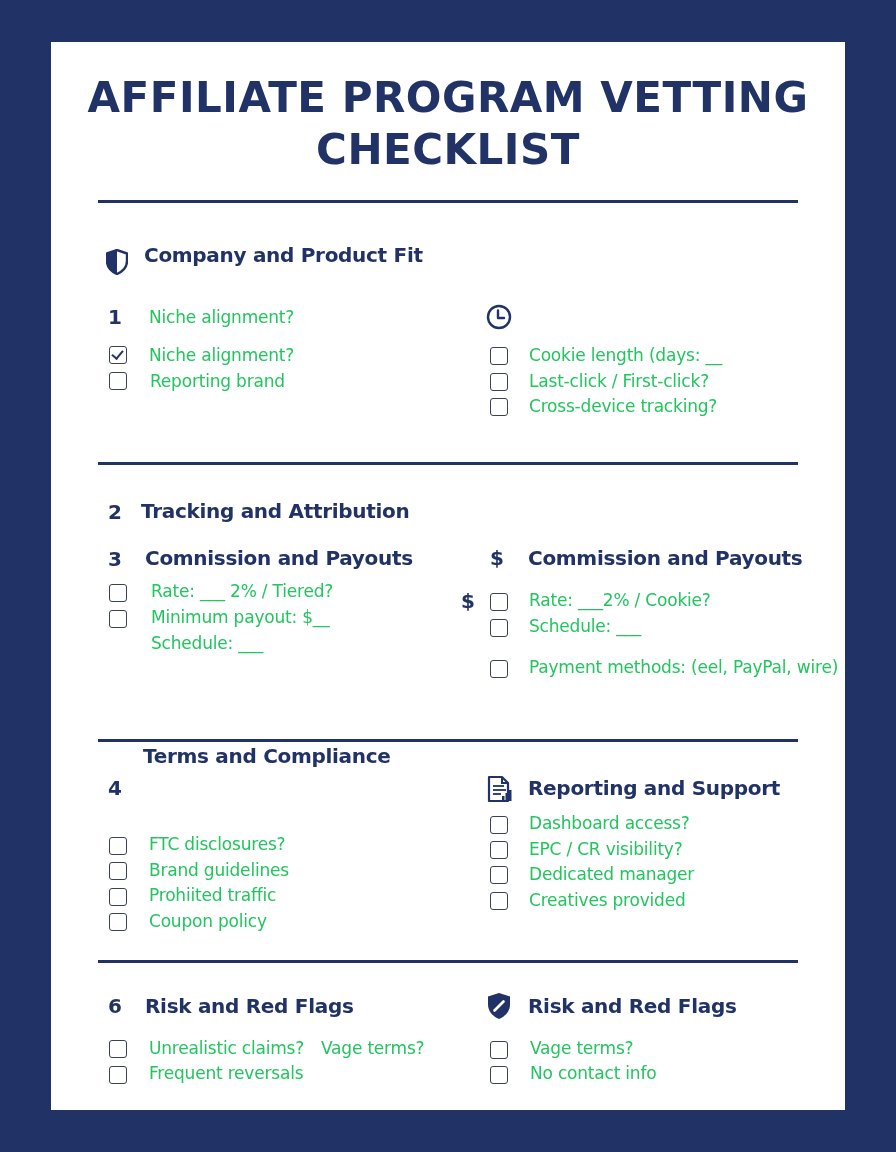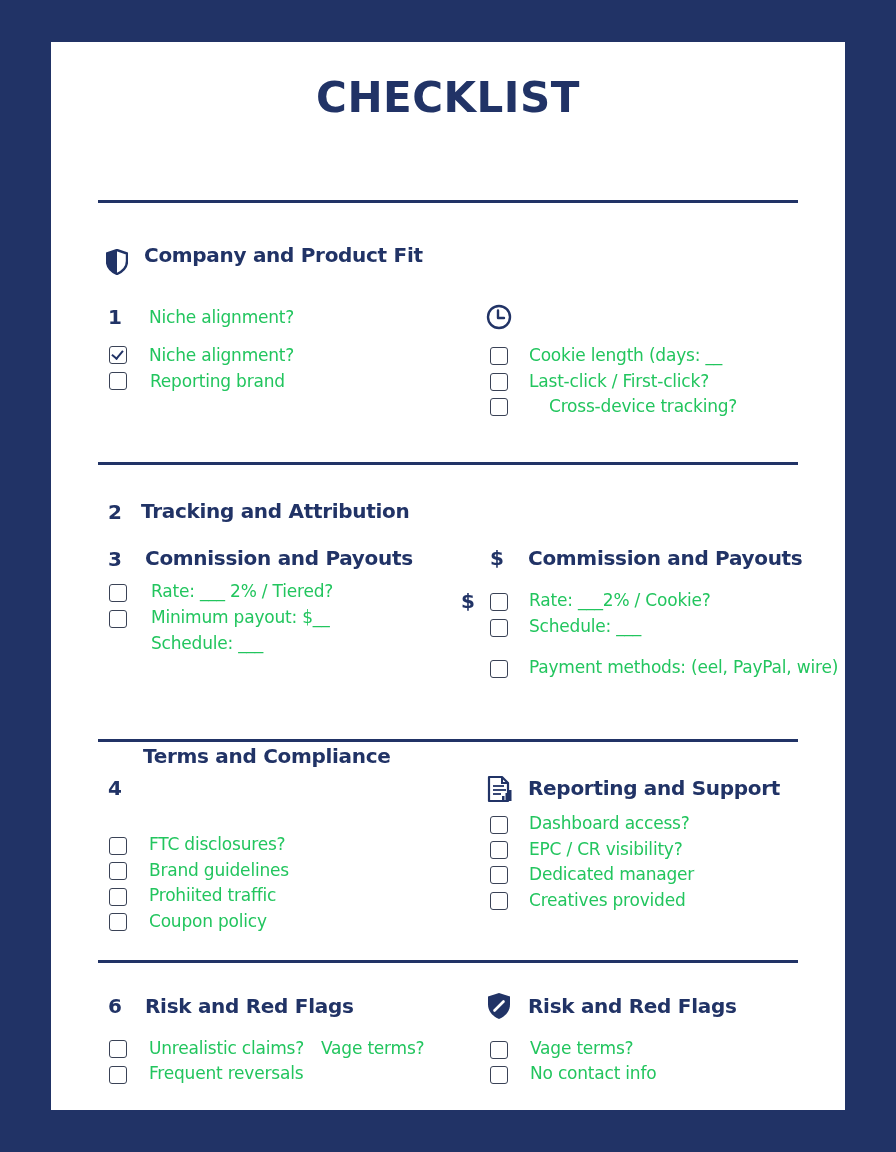--- a/index.html
+++ b/index.html
@@ -73,20 +73,21 @@
       transform: rotate(40deg);
     }
     .icon svg { display: block; }
   </style>
 </head>
 <body>
 
 <div class="card"></div>
 
 <div class="title">
+  <span>AFFILIATE PROGRAM VETTING</span>
   <span>CHECKLIST</span>
 </div>
 
 <div class="divider" style="top:200px;"></div>
 
 <div class="abs icon" style="left:106px; top:249px;">
   <svg width="22" height="26" viewBox="0 0 22 26">
     <path d="M11 1 L21 4.5 V12 C21 18 16.5 22.5 11 25 C5.5 22.5 1 18 1 12 V4.5 Z" fill="none" stroke="#213366" stroke-width="2.4"></path>
     <path d="M11 1 L1 4.5 V12 C1 18 5.5 22.5 11 25 Z" fill="#213366"></path>
   </svg>
@@ -105,21 +106,21 @@
   <svg width="26" height="26" viewBox="0 0 26 26">
     <circle cx="13" cy="13" r="11" fill="none" stroke="#213366" stroke-width="2.4"></circle>
     <path d="M12 6.5 V14 H18" fill="none" stroke="#213366" stroke-width="2.4" stroke-linecap="round" stroke-linejoin="round"></path>
   </svg>
 </div>
 <div class="cb" style="left:490px; top:347px;"></div>
 <div class="abs item" style="left:529px; top:345px;">Cookie length (days: __</div>
 <div class="cb" style="left:490px; top:373px;"></div>
 <div class="abs item" style="left:529px; top:371px;">Last-click / First-click?</div>
 <div class="cb" style="left:490px; top:398px;"></div>
-<div class="abs item" style="left:529px; top:396px;margin-left:20px;">Cross-device tracking?</div>
+<div class="abs item" style="left:529px; top:396px;">Cross-device tracking?</div>
 
 <div class="divider" style="top:462px;"></div>
 
 <div class="abs num" style="left:108px; top:500px;">2</div>
 <div class="abs heading" style="left:141px; top:499px;">Tracking and Attribution</div>
 
 <div class="abs num" style="left:108px; top:547px;">3</div>
 <div class="abs heading" style="left:145px; top:546px;">Comnission and Payouts</div>
 
 <div class="cb" style="left:109px; top:584px;"></div>

